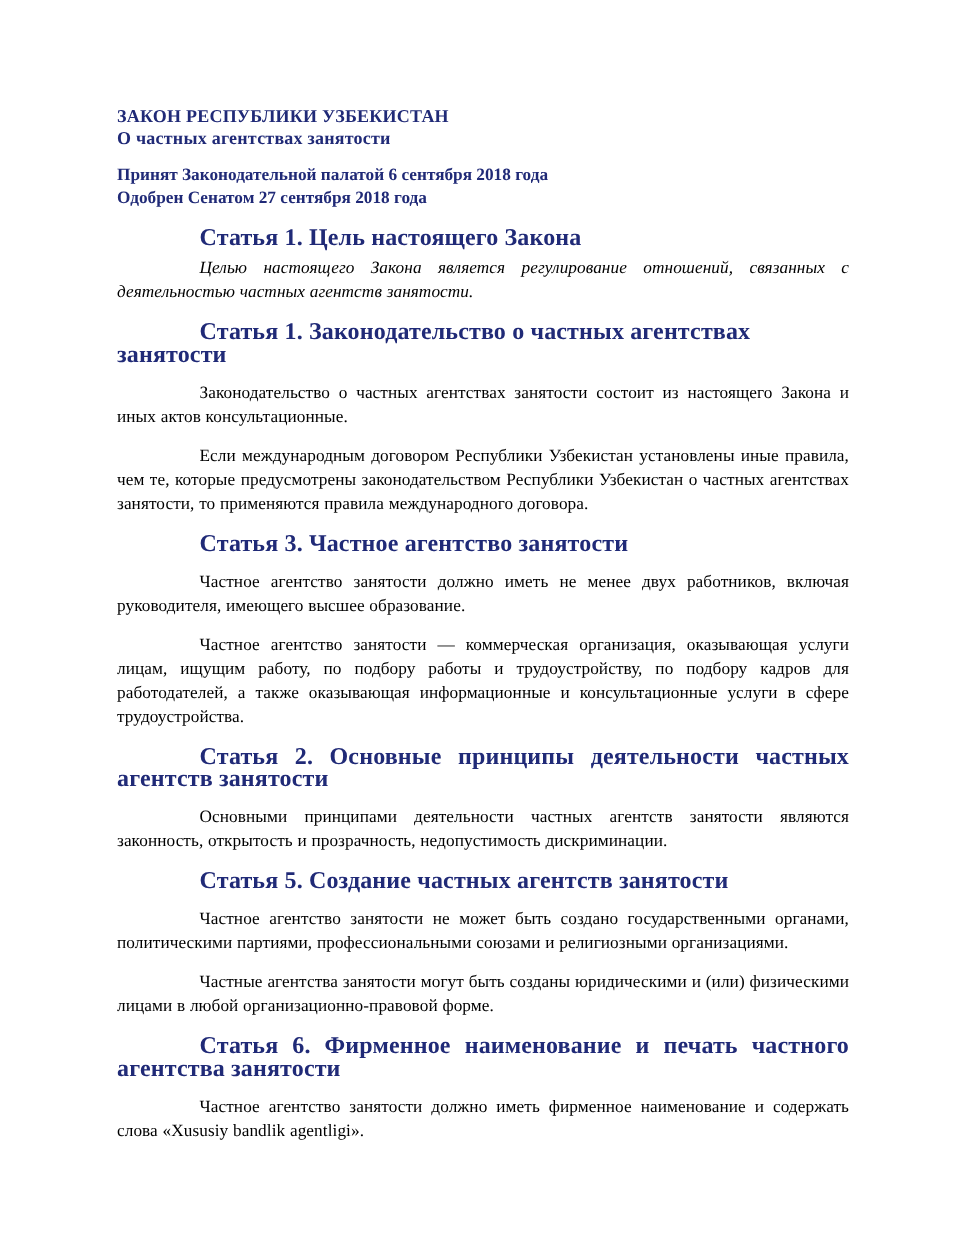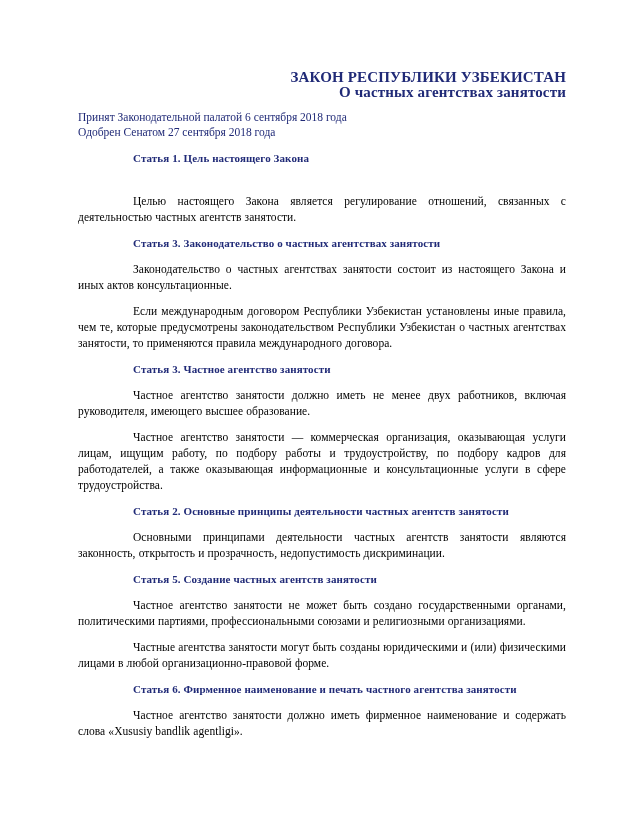--- a/index.html
+++ b/index.html
@@ -18,82 +18,82 @@
   }
   .page {
     position: relative;
     width: 640px;
     height: 828px;
     background: #ffffff;
     box-sizing: border-box;
     padding: 70px 74px 0 78px;
   }
   .doc-title {
-    text-align: right;
+    text-align: left;
     font-weight: bold;
-    font-size: 15px;
+    font-size: 12px;
     line-height: 15px;
     color: #202a77;
     letter-spacing: 0.15px;
     margin: 0;
   }
   .doc-title .line-1 { display: block; }
   .doc-title .line-2 { display: block; }
   .enacted {
     margin: 10px 0 0 0;
     font-size: 11.5px;
     line-height: 15px;
     color: #202a77;
     text-align: left;
   }
-  .enacted span { display: block; }
+  .enacted span { display: block; font-weight: bold; }
   .article-heading {
     margin: 11px 0 0 0;
     font-weight: bold;
-    font-size: 11px;
+    font-size: 16px;
     line-height: 15px;
     color: #202a77;
     text-align: justify;
     text-indent: 55px;
     letter-spacing: 0.1px;
   }
   .article-heading.short {
     text-align: left;
   }
   .para {
     margin: 10px 0 0 0;
     font-size: 11.5px;
     line-height: 16px;
     color: #000000;
     text-align: justify;
     text-indent: 55px;
     letter-spacing: 0.05px;
     word-spacing: 0.2px;
   }
-  .para:first-of-type { margin-top: 27px; }
+  .para:first-of-type { margin-top: 5px; font-style: italic; }
 </style>
 </head>
 <body>
 
 <div class="page">
 
   <h1 class="doc-title">
     <span class="line-1">ЗАКОН РЕСПУБЛИКИ УЗБЕКИСТАН</span>
     <span class="line-2">О частных агентствах занятости</span>
   </h1>
 
   <div class="enacted">
     <span>Принят Законодательной палатой 6 сентября 2018 года</span>
     <span>Одобрен Сенатом 27 сентября 2018 года</span>
   </div>
 
   <h2 class="article-heading short">Статья 1. Цель настоящего Закона</h2>
   <p class="para">Целью настоящего Закона является регулирование отношений, связанных с деятельностью частных агентств занятости.</p>
 
-  <h2 class="article-heading short">Статья 3. Законодательство о частных агентствах занятости</h2>
+  <h2 class="article-heading short">Статья 1. Законодательство о частных агентствах занятости</h2>
   <p class="para">Законодательство о частных агентствах занятости состоит из настоящего Закона и иных актов консультационные.</p>
   <p class="para">Если международным договором Республики Узбекистан установлены иные правила, чем те, которые предусмотрены законодательством Республики Узбекистан о частных агентствах занятости, то применяются правила международного договора.</p>
 
   <h2 class="article-heading short">Статья 3. Частное агентство занятости</h2>
   <p class="para">Частное агентство занятости должно иметь не менее двух работников, включая руководителя, имеющего высшее образование.</p>
   <p class="para">Частное агентство занятости — коммерческая организация, оказывающая услуги лицам, ищущим работу, по подбору работы и трудоустройству, по подбору кадров для работодателей, а также оказывающая информационные и консультационные услуги в сфере трудоустройства.</p>
 
   <h2 class="article-heading">Статья 2. Основные принципы деятельности частных агентств занятости</h2>
   <p class="para">Основными принципами деятельности частных агентств занятости являются законность, открытость и прозрачность, недопустимость дискриминации.</p>
 

